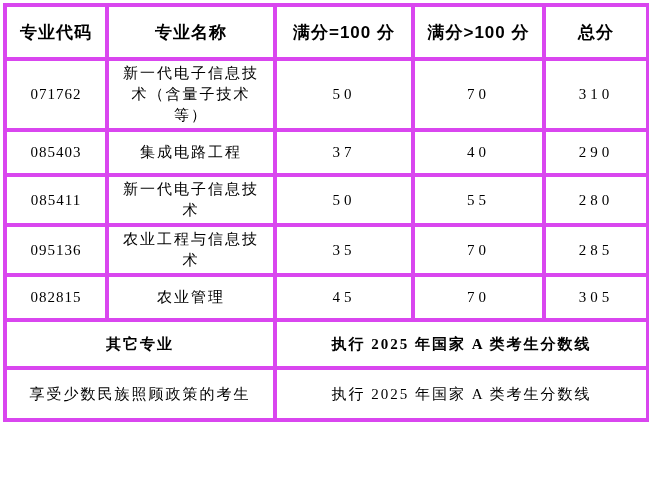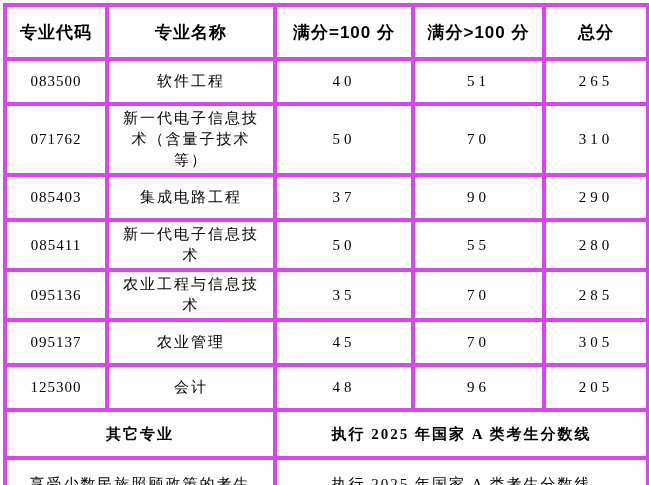--- a/index.html
+++ b/index.html
@@ -70,67 +70,53 @@
       <tr>
         <th>专业代码</th>
         <th>专业名称</th>
         <th>满分=100 分</th>
         <th>满分&gt;100 分</th>
         <th>总分</th>
       </tr>
     </thead>
     <tbody>
       <tr>
-        <td class="code">083500</td>
-        <td class="name">软件工程</td>
-        <td class="score">40</td>
-        <td class="score">51</td>
-        <td class="score">265</td>
-      </tr>
-      <tr>
         <td class="code">071762</td>
         <td class="name">新一代电子信息技术（含量子技术等）</td>
         <td class="score">50</td>
         <td class="score">70</td>
         <td class="score">310</td>
       </tr>
       <tr>
         <td class="code">085403</td>
         <td class="name">集成电路工程</td>
         <td class="score">37</td>
-        <td class="score">90</td>
+        <td class="score">40</td>
         <td class="score">290</td>
       </tr>
       <tr>
         <td class="code">085411</td>
         <td class="name">新一代电子信息技术</td>
         <td class="score">50</td>
         <td class="score">55</td>
         <td class="score">280</td>
       </tr>
       <tr>
         <td class="code">095136</td>
         <td class="name">农业工程与信息技术</td>
         <td class="score">35</td>
         <td class="score">70</td>
         <td class="score">285</td>
       </tr>
       <tr>
-        <td class="code">095137</td>
+        <td class="code">082815</td>
         <td class="name">农业管理</td>
         <td class="score">45</td>
         <td class="score">70</td>
         <td class="score">305</td>
-      </tr>
-      <tr>
-        <td class="code">125300</td>
-        <td class="name">会计</td>
-        <td class="score">48</td>
-        <td class="score">96</td>
-        <td class="score">205</td>
       </tr>
       <tr class="footer-row-1">
         <td colspan="2">其它专业</td>
         <td colspan="3">执行 2025 年国家 A 类考生分数线</td>
       </tr>
       <tr class="footer-row-2">
         <td colspan="2">享受少数民族照顾政策的考生</td>
         <td colspan="3">执行 2025 年国家 A 类考生分数线</td>
       </tr>
     </tbody>

